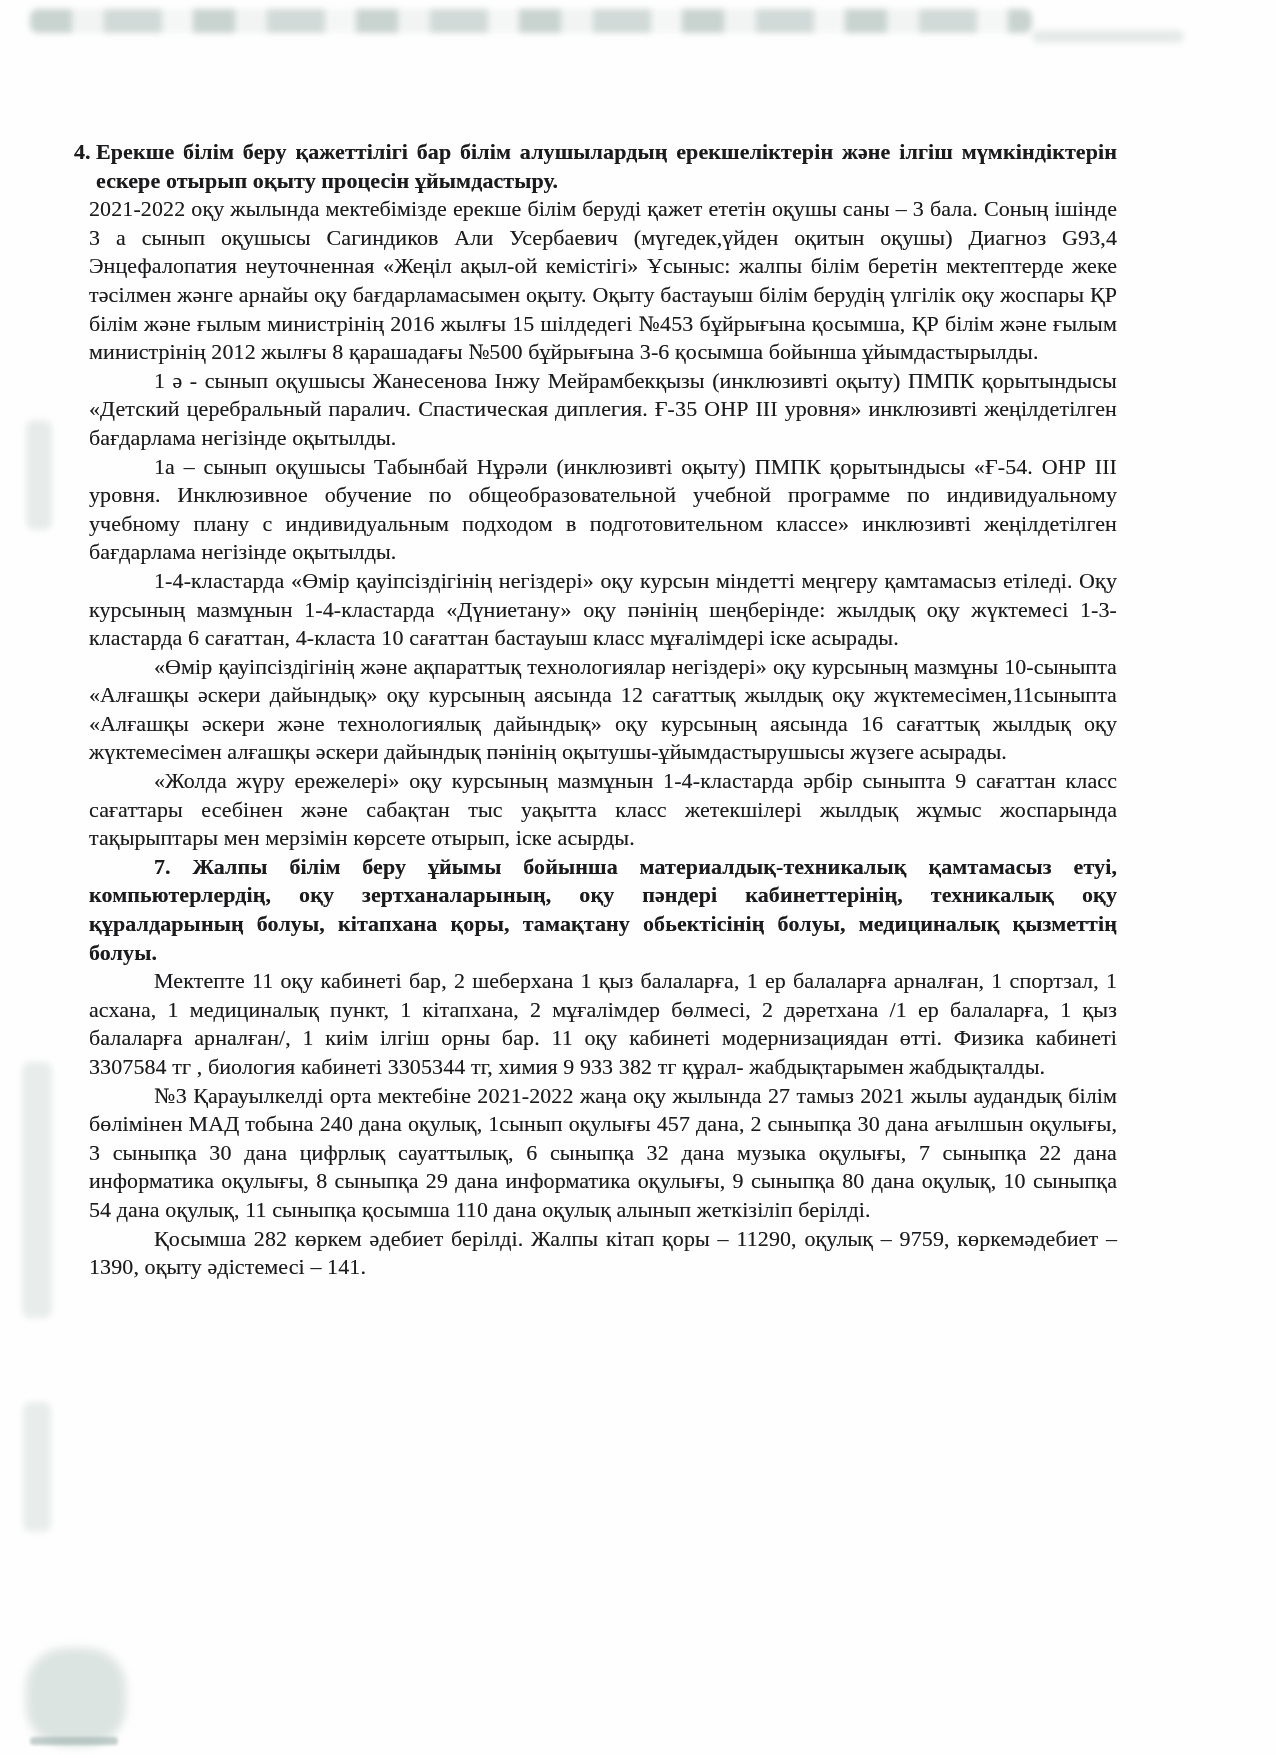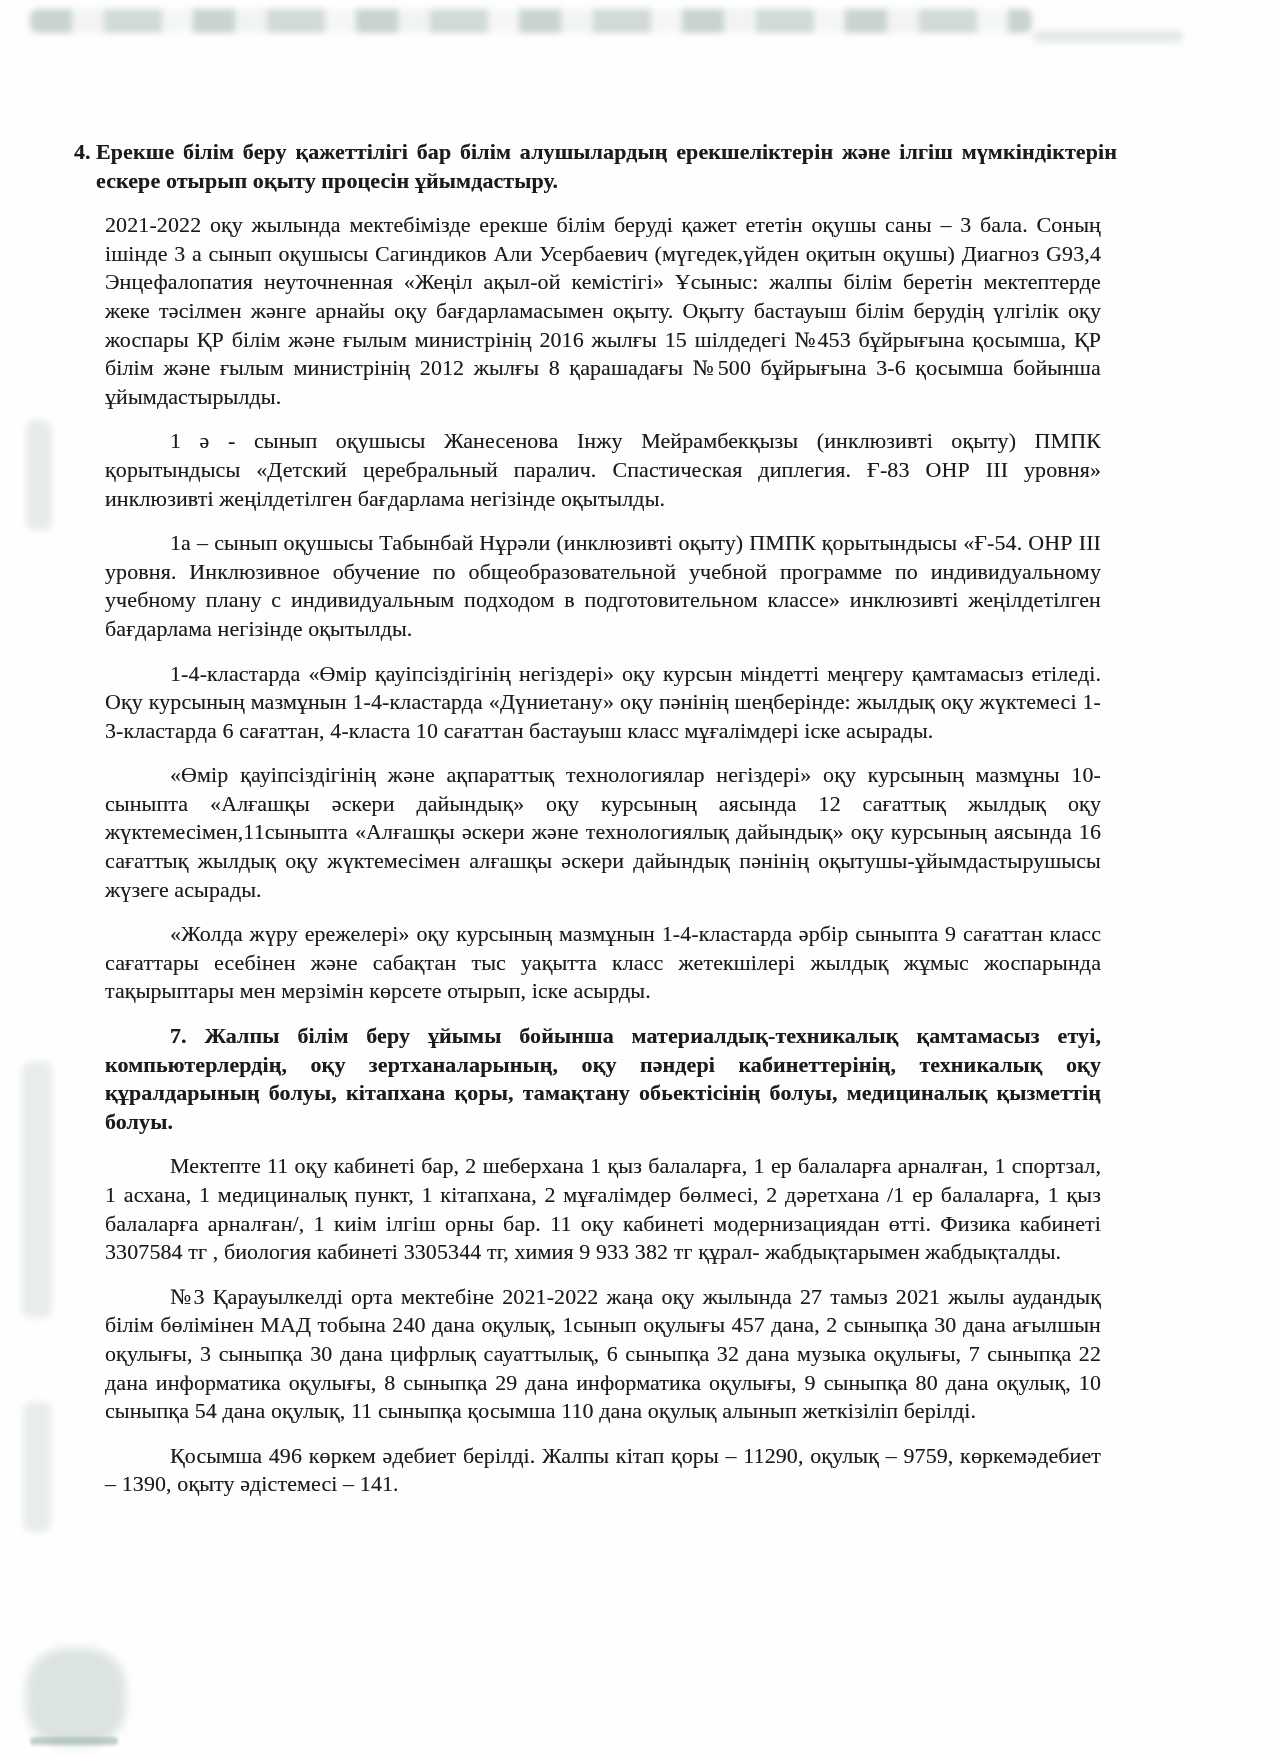--- a/index.html
+++ b/index.html
@@ -21,21 +21,21 @@
     position: absolute;
     left: 89px;
     top: 138px;
     width: 1028px;
     font-size: 22px;
     line-height: 28.6px;
     text-align: justify;
     letter-spacing: 0.1px;
     text-shadow: 0 0 0.5px rgba(20,20,25,0.45);
   }
-  .textblock p { margin: 16px; }
+  .textblock p { margin: 0; }
   .para-indent { text-indent: 65px; }
   .para-noindent { text-indent: 0; }
   .section-heading { font-weight: bold; }
   .item-heading {
     font-weight: bold;
     position: relative;
     padding-left: 7px;
   }
   .item-number {
     position: absolute;
@@ -94,23 +94,23 @@
   <div class="art art-top-tail"></div>
   <div class="art art-left-1"></div>
   <div class="art art-left-2"></div>
   <div class="art art-left-3"></div>
   <div class="art art-corner"></div>
   <div class="art art-corner-strip"></div>
 
   <div class="textblock" id="textblock">
       <div class="item-heading"><span class="item-number">4.</span><span>Ерекше білім беру қажеттілігі бар білім алушылардың ерекшеліктерін және ілгіш мүмкіндіктерін ескере отырып оқыту процесін ұйымдастыру.</span></div>
       <p class="para-noindent">2021-2022 оқу жылында мектебімізде ерекше білім беруді қажет ететін оқушы саны – 3 бала. Соның ішінде 3 а сынып оқушысы Сагиндиков Али Усербаевич (мүгедек,үйден оқитын оқушы) Диагноз G93,4 Энцефалопатия неуточненная «Жеңіл ақыл-ой кемістігі» Ұсыныс: жалпы білім беретін мектептерде жеке тәсілмен жәнге арнайы оқу бағдарламасымен оқыту. Оқыту бастауыш білім берудің үлгілік оқу жоспары ҚР білім және ғылым министрінің 2016 жылғы 15 шілдедегі №453 бұйрығына қосымша, ҚР білім және ғылым министрінің 2012 жылғы 8 қарашадағы №500 бұйрығына 3-6 қосымша бойынша ұйымдастырылды.</p>
-      <p class="para-indent">1 ә - сынып оқушысы Жанесенова Інжу Мейрамбекқызы (инклюзивті оқыту) ПМПК қорытындысы «Детский церебральный паралич. Спастическая диплегия. Ғ-83 ОНР III уровня» инклюзивті жеңілдетілген бағдарлама негізінде оқытылды.</p>
+      <p class="para-indent">1 ә - сынып оқушысы Жанесенова Інжу Мейрамбекқызы (инклюзивті оқыту) ПМПК қорытындысы «Детский церебральный паралич. Спастическая диплегия. Ғ-35 ОНР III уровня» инклюзивті жеңілдетілген бағдарлама негізінде оқытылды.</p>
       <p class="para-indent">1а – сынып оқушысы Табынбай Нұрәли (инклюзивті оқыту) ПМПК қорытындысы «Ғ-54. ОНР III уровня. Инклюзивное обучение по общеобразовательной учебной программе по индивидуальному учебному плану с индивидуальным подходом в подготовительном классе» инклюзивті жеңілдетілген бағдарлама негізінде оқытылды.</p>
       <p class="para-indent">1-4-кластарда «Өмір қауіпсіздігінің негіздері» оқу курсын міндетті меңгеру қамтамасыз етіледі. Оқу курсының мазмұнын 1-4-кластарда «Дүниетану» оқу пәнінің шеңберінде: жылдық оқу жүктемесі 1-3-кластарда 6 сағаттан, 4-класта 10 сағаттан бастауыш класс мұғалімдері іске асырады.</p>
       <p class="para-indent">«Өмір қауіпсіздігінің және ақпараттық технологиялар негіздері» оқу курсының мазмұны 10-сыныпта «Алғашқы әскери дайындық» оқу курсының аясында 12 сағаттық жылдық оқу жүктемесімен,11сыныпта «Алғашқы әскери және технологиялық дайындық» оқу курсының аясында 16 сағаттық жылдық оқу жүктемесімен алғашқы әскери дайындық пәнінің оқытушы-ұйымдастырушысы жүзеге асырады.</p>
       <p class="para-indent">«Жолда жүру ережелері» оқу курсының мазмұнын 1-4-кластарда әрбір сыныпта 9 сағаттан класс сағаттары есебінен және сабақтан тыс уақытта класс жетекшілері жылдық жұмыс жоспарында тақырыптары мен мерзімін көрсете отырып, іске асырды.</p>
       <p class="para-indent section-heading">7. Жалпы білім беру ұйымы бойынша материалдық-техникалық қамтамасыз етуі, компьютерлердің, оқу зертханаларының, оқу пәндері кабинеттерінің, техникалық оқу құралдарының болуы, кітапхана қоры, тамақтану обьектісінің болуы, медициналық қызметтің болуы.</p>
       <p class="para-indent">Мектепте 11 оқу кабинеті бар, 2 шеберхана 1 қыз балаларға, 1 ер балаларға арналған, 1 спортзал, 1 асхана, 1 медициналық пункт, 1 кітапхана, 2 мұғалімдер бөлмесі, 2 дәретхана /1 ер балаларға, 1 қыз балаларға арналған/, 1 киім ілгіш орны бар. 11 оқу кабинеті модернизациядан өтті. Физика кабинеті 3307584 тг , биология кабинеті 3305344 тг, химия 9 933 382 тг құрал- жабдықтарымен жабдықталды.</p>
       <p class="para-indent">№3 Қарауылкелді орта мектебіне 2021-2022 жаңа оқу жылында 27 тамыз 2021 жылы аудандық білім бөлімінен МАД тобына 240 дана оқулық, 1сынып оқулығы 457 дана, 2 сыныпқа 30 дана ағылшын оқулығы, 3 сыныпқа 30 дана цифрлық сауаттылық, 6 сыныпқа 32 дана музыка оқулығы, 7 сыныпқа 22 дана информатика оқулығы, 8 сыныпқа 29 дана информатика оқулығы, 9 сыныпқа 80 дана оқулық, 10 сыныпқа 54 дана оқулық, 11 сыныпқа қосымша 110 дана оқулық алынып жеткізіліп берілді.</p>
-      <p class="para-indent">Қосымша 496 көркем әдебиет берілді. Жалпы кітап қоры – 11290, оқулық – 9759, көркемәдебиет – 1390, оқыту әдістемесі – 141.</p>
+      <p class="para-indent">Қосымша 282 көркем әдебиет берілді. Жалпы кітап қоры – 11290, оқулық – 9759, көркемәдебиет – 1390, оқыту әдістемесі – 141.</p>
     </div>
 </div>
 
 </body></html>

